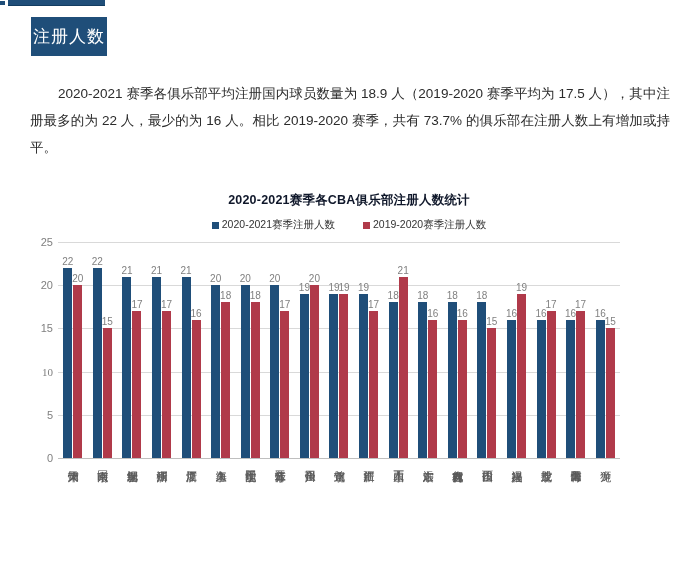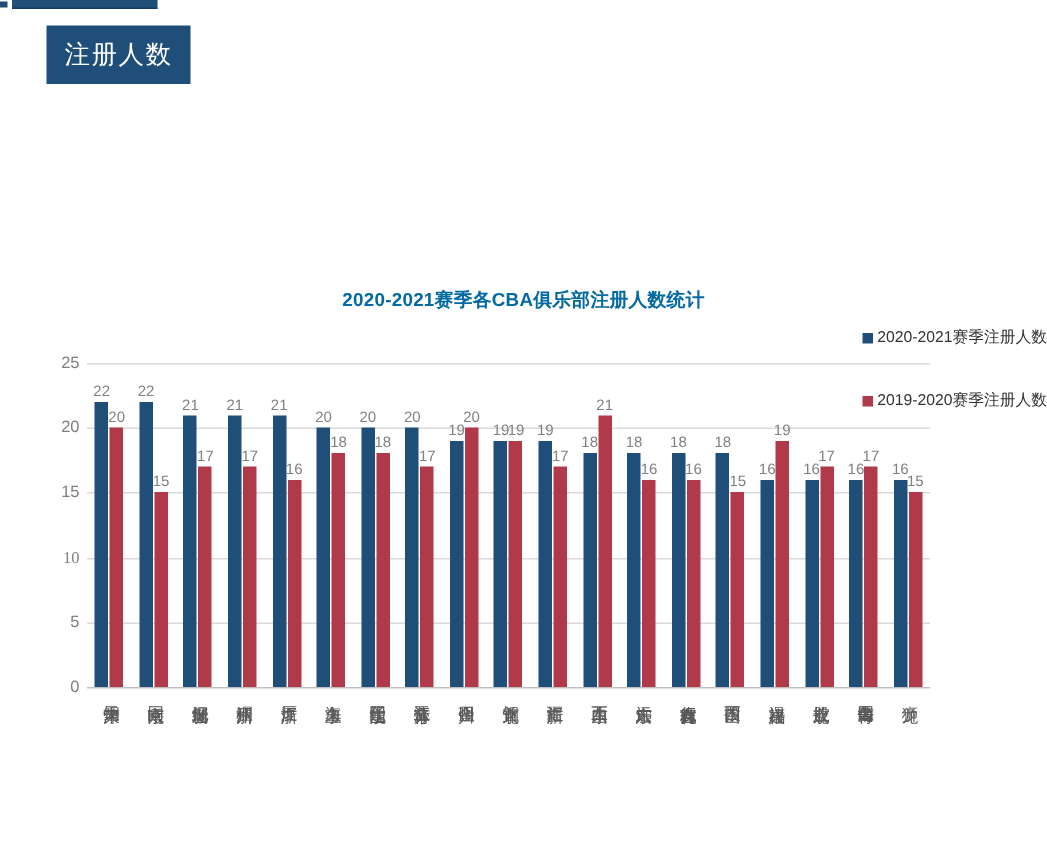--- a/index.html
+++ b/index.html
@@ -40,21 +40,21 @@
     height: 5px;
     background: #1f4e79;
     border-bottom: 1px solid #123c61;
   }
 
   
   .badge {
     position: absolute;
     left: 31px;
     top: 17px;
-    width: 96px;
+    width: 76px;
     height: 39px;
     background: #1f4e79;
     color: #ffffff;
     font-size: 17px;
     letter-spacing: 1px;
     display: flex;
     align-items: center;
     justify-content: center;
     box-sizing: border-box;
   }
@@ -80,33 +80,32 @@
     position: absolute;
     left: 0px;
     top: 190px;
     width: 698px;
     height: 376px;
   }
   .chart-title {
     text-align: center;
     font-size: 12.5px;
     font-weight: bold;
-    color: #0369a1;
+    color: #0f172a;
     padding-top: 2px;
     letter-spacing: 0.2px;
   }
   .legend {
     display: flex;
     justify-content: center;
-    align-items: flex-end;
+    align-items: center;
     gap: 28px;
     margin-top: 9px;
     font-size: 10.5px;
     color: #333333;
-    flex-direction: column;
   }
   .legend-item {
     display: flex;
     align-items: center;
     gap: 3px;
     white-space: nowrap;
   }
   .legend-swatch {
     width: 7px;
     height: 7px;
@@ -215,20 +214,21 @@
 <body>
 
 <div class="top-rule-wrap">
   <div class="top-rule-dot"></div>
   <div class="top-rule-line"></div>
 </div>
 
 <div class="badge">注册人数</div>
 
 <div class="body-text">
+  <p>2020-2021 赛季各俱乐部平均注册国内球员数量为 18.9 人（2019-2020 赛季平均为 17.5 人），其中注册最多的为 22 人，最少的为 16 人。相比 2019-2020 赛季，共有 73.7% 的俱乐部在注册人数上有增加或持平。</p>
 </div>
 
 <div class="chart-block">
   <div class="chart-title">2020-2021赛季各CBA俱乐部注册人数统计</div>
 
   <div class="legend">
     <div class="legend-item">
       <span class="legend-swatch" style="background: rgb(31, 78, 121);"></span>
       <span>2020-2021赛季注册人数</span>
     </div>

